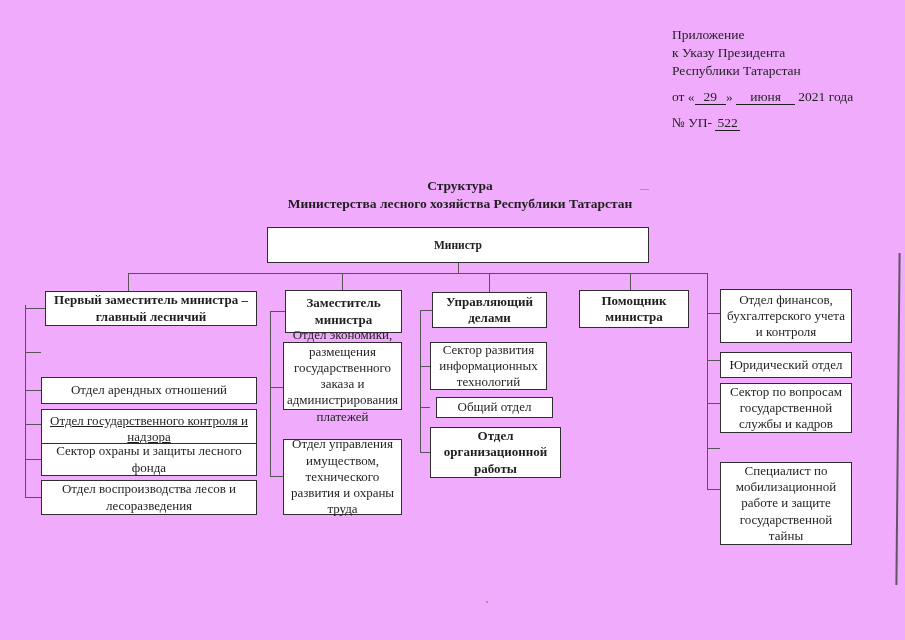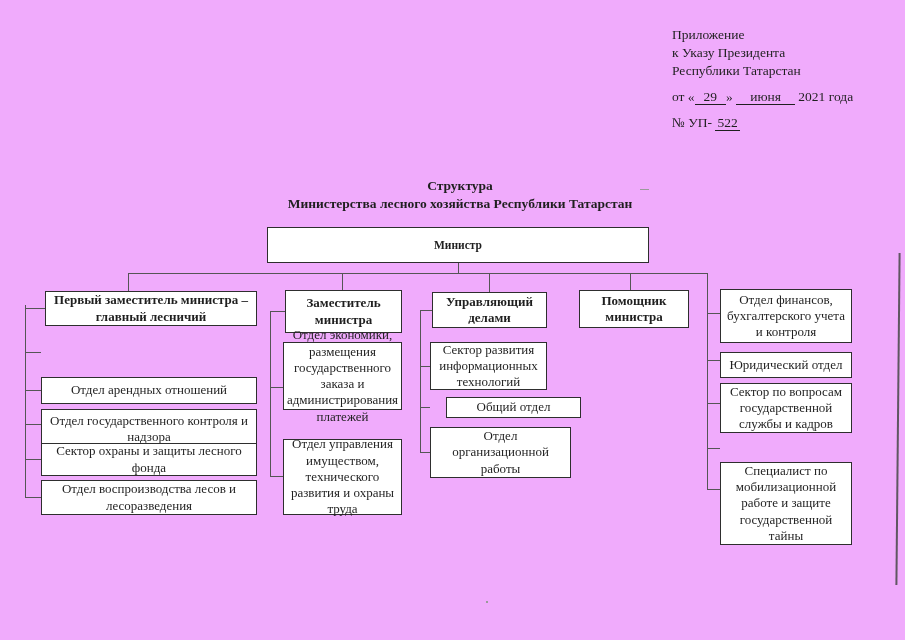--- a/index.html
+++ b/index.html
@@ -49,32 +49,32 @@
 
   <div class="title">
     <div>Структура</div>
     <div>Министерства лесного хозяйства Республики Татарстан</div>
   </div>
 
   <div class="box head" style="left:267px;top:227px;width:382px;height:36px;font-size:11.5px;">Министр</div>
 
   <div class="box head" style="left:45px;top:291px;width:212px;height:35px;">Первый заместитель министра – главный лесничий</div>
   <div class="box" style="left:41px;top:377px;width:216px;height:27px;">Отдел арендных отношений</div>
-  <div class="box" style="left:41px;top:409px;width:216px;height:40px;">Отдел государственного контроля и надзора</div>
+  <div class="box" style="left:41px;top:409px;width:216px;height:40px;text-decoration:underline;">Отдел государственного контроля и надзора</div>
   <div class="box" style="left:41px;top:443px;width:216px;height:33px;">Сектор охраны и защиты лесного фонда</div>
   <div class="box" style="left:41px;top:480px;width:216px;height:35px;">Отдел воспроизводства лесов и лесоразведения</div>
 
   <div class="box head" style="left:285px;top:290px;width:117px;height:43px;">Заместитель министра</div>
   <div class="box" style="left:283px;top:342px;width:119px;height:68px;">Отдел экономики, размещения государственного заказа и администрирования платежей</div>
   <div class="box" style="left:283px;top:439px;width:119px;height:76px;">Отдел управления имуществом, технического развития и охраны труда</div>
 
   <div class="box head" style="left:432px;top:292px;width:115px;height:36px;">Управляющий делами</div>
   <div class="box" style="left:430px;top:342px;width:117px;height:48px;">Сектор развития информационных технологий</div>
-  <div class="box" style="left:446px;top:397px;width:135px;height:21px;">Общий отдел</div>
-  <div class="box" style="left:430px;top:427px;width:141px;height:51px;">Отдел организационной работы</div>
+  <div class="box" style="left:436px;top:397px;width:117px;height:21px;">Общий отдел</div>
+  <div class="box" style="left:430px;top:427px;width:131px;height:51px;font-weight:bold;">Отдел организационной работы</div>
 
   <div class="box head" style="left:579px;top:290px;width:110px;height:38px;">Помощник министра</div>
 
   <div class="box" style="left:720px;top:289px;width:132px;height:54px;">Отдел финансов, бухгалтерского учета и контроля</div>
   <div class="box" style="left:720px;top:352px;width:132px;height:26px;">Юридический отдел</div>
   <div class="box" style="left:720px;top:383px;width:132px;height:50px;">Сектор по вопросам государственной службы и кадров</div>
   <div class="box" style="left:720px;top:437px;width:132px;height:21px;margin-top:28px;">Пресс-секретарь</div>
   <div class="box" style="left:720px;top:462px;width:132px;height:83px;">Специалист по мобилизационной работе и защите государственной тайны</div>
 
   <div class="ln" style="left:458px;top:263px;width:1px;height:11px;"></div>

